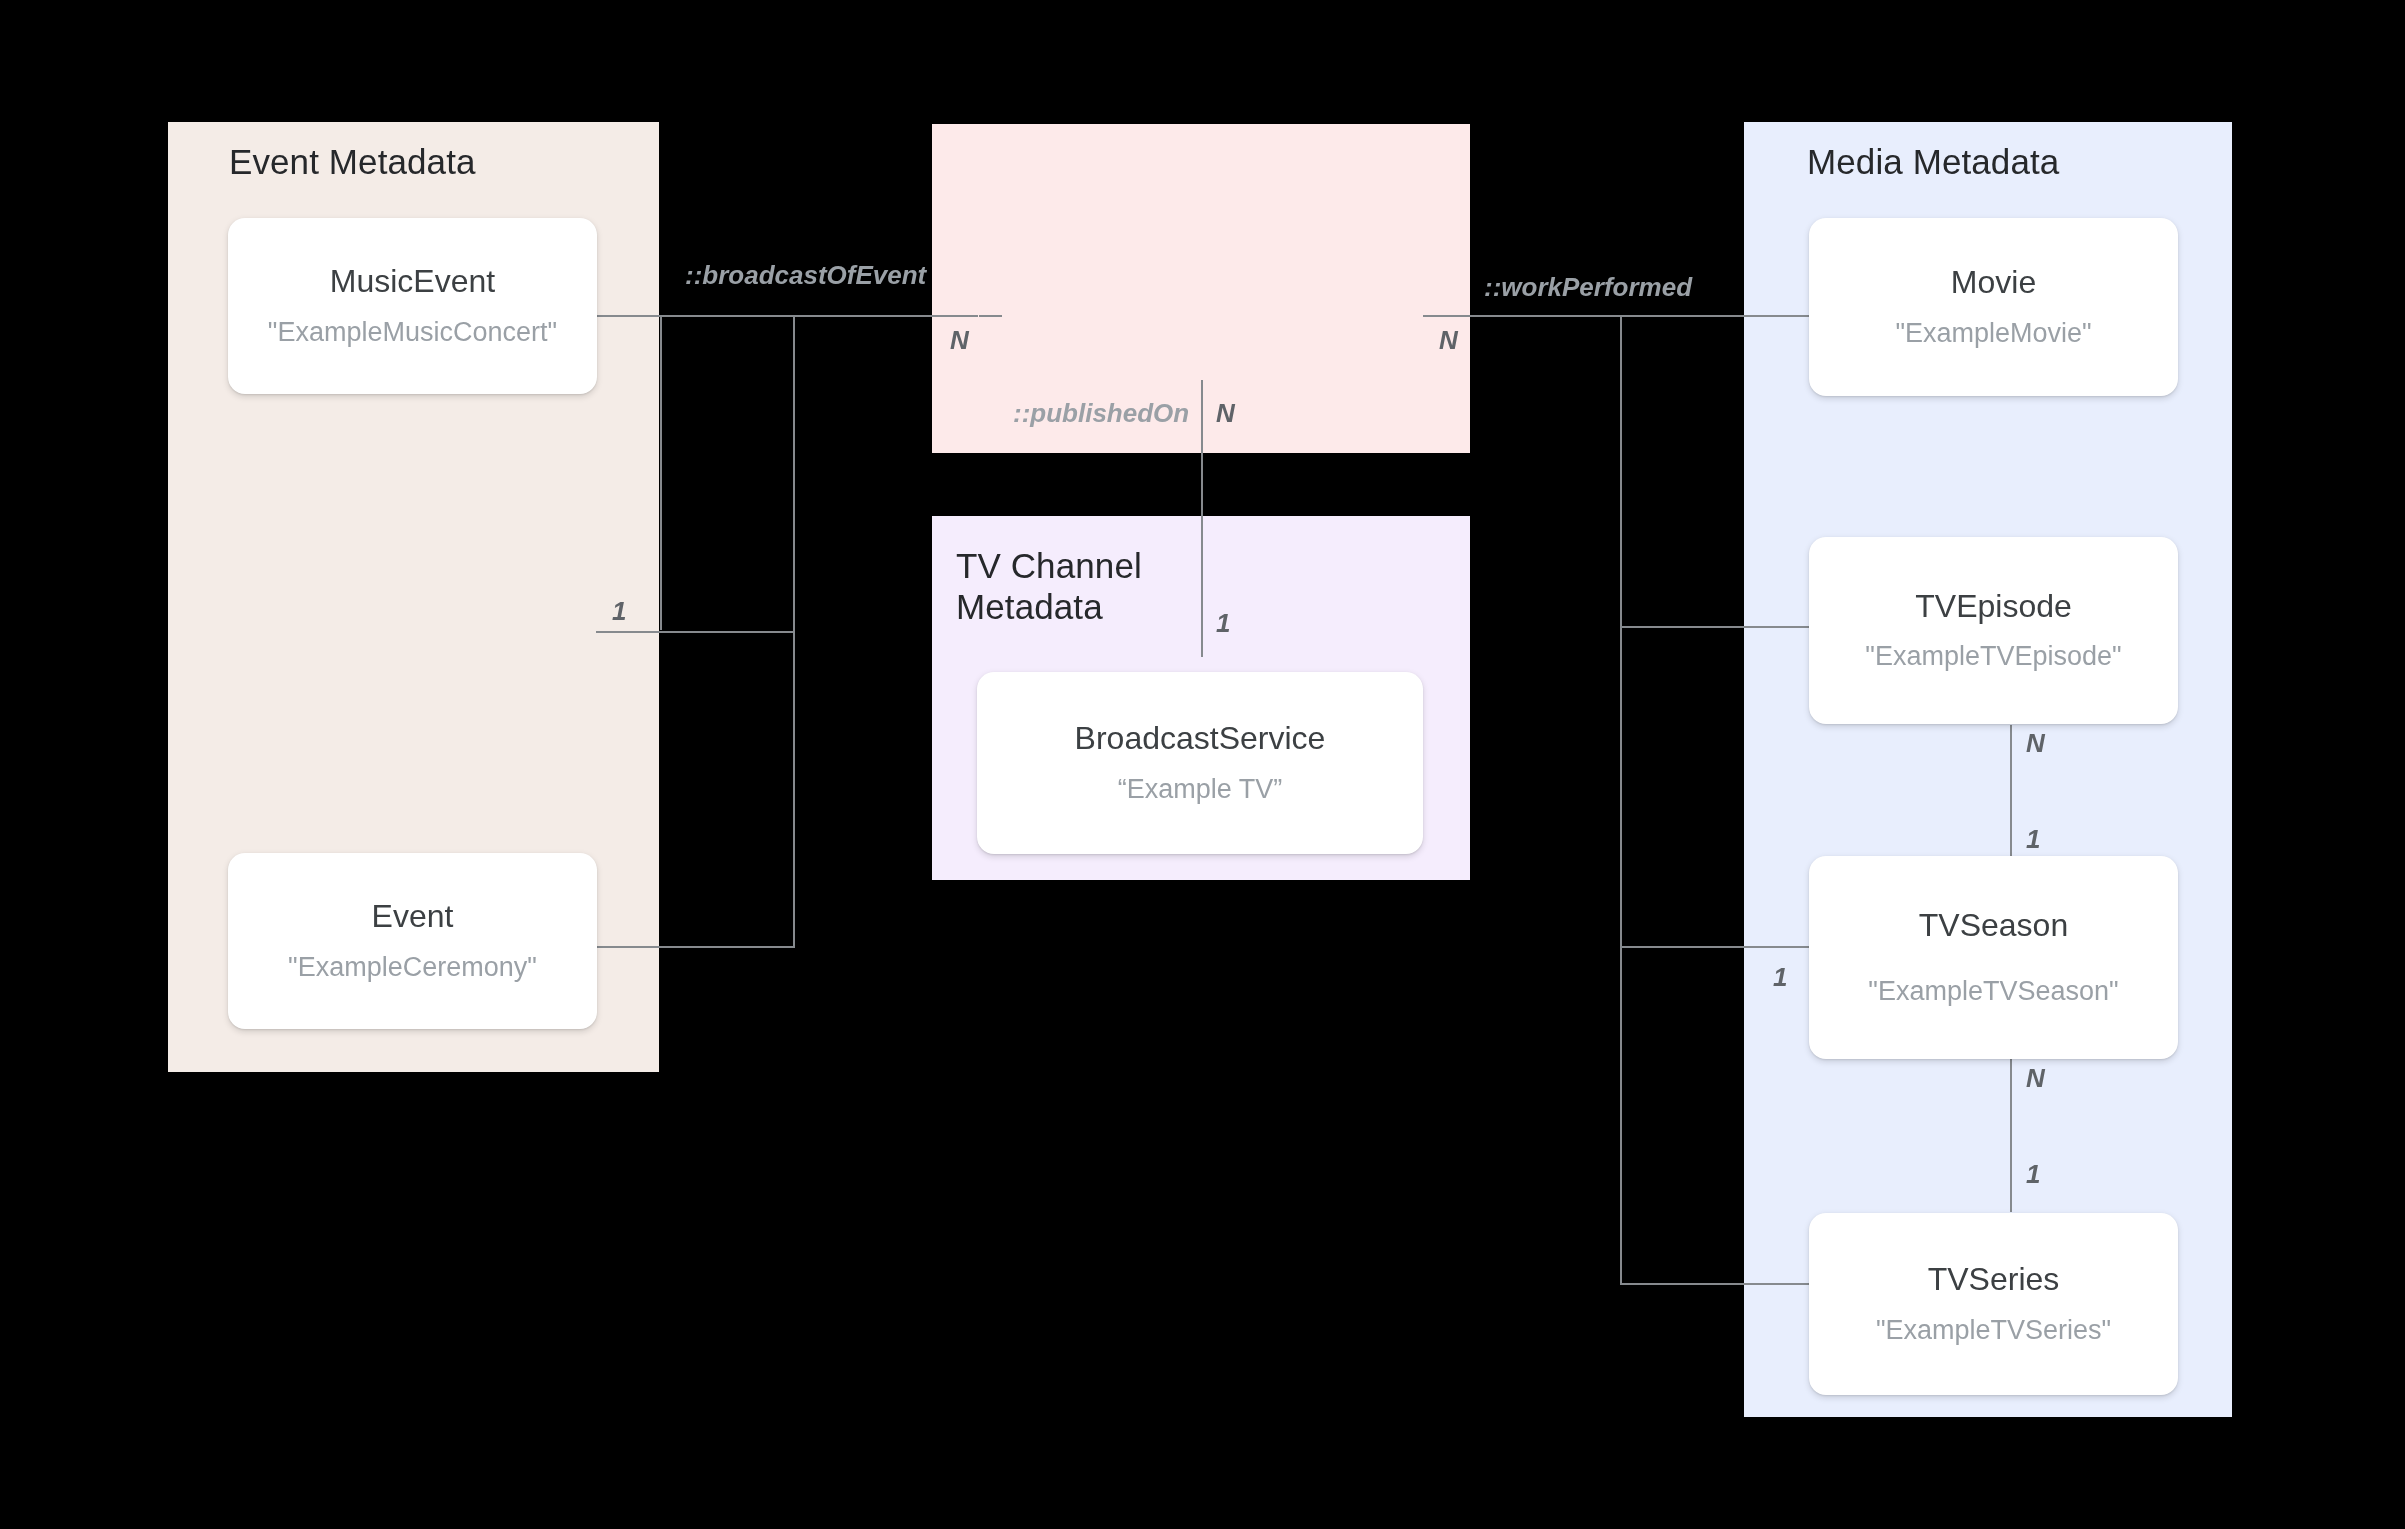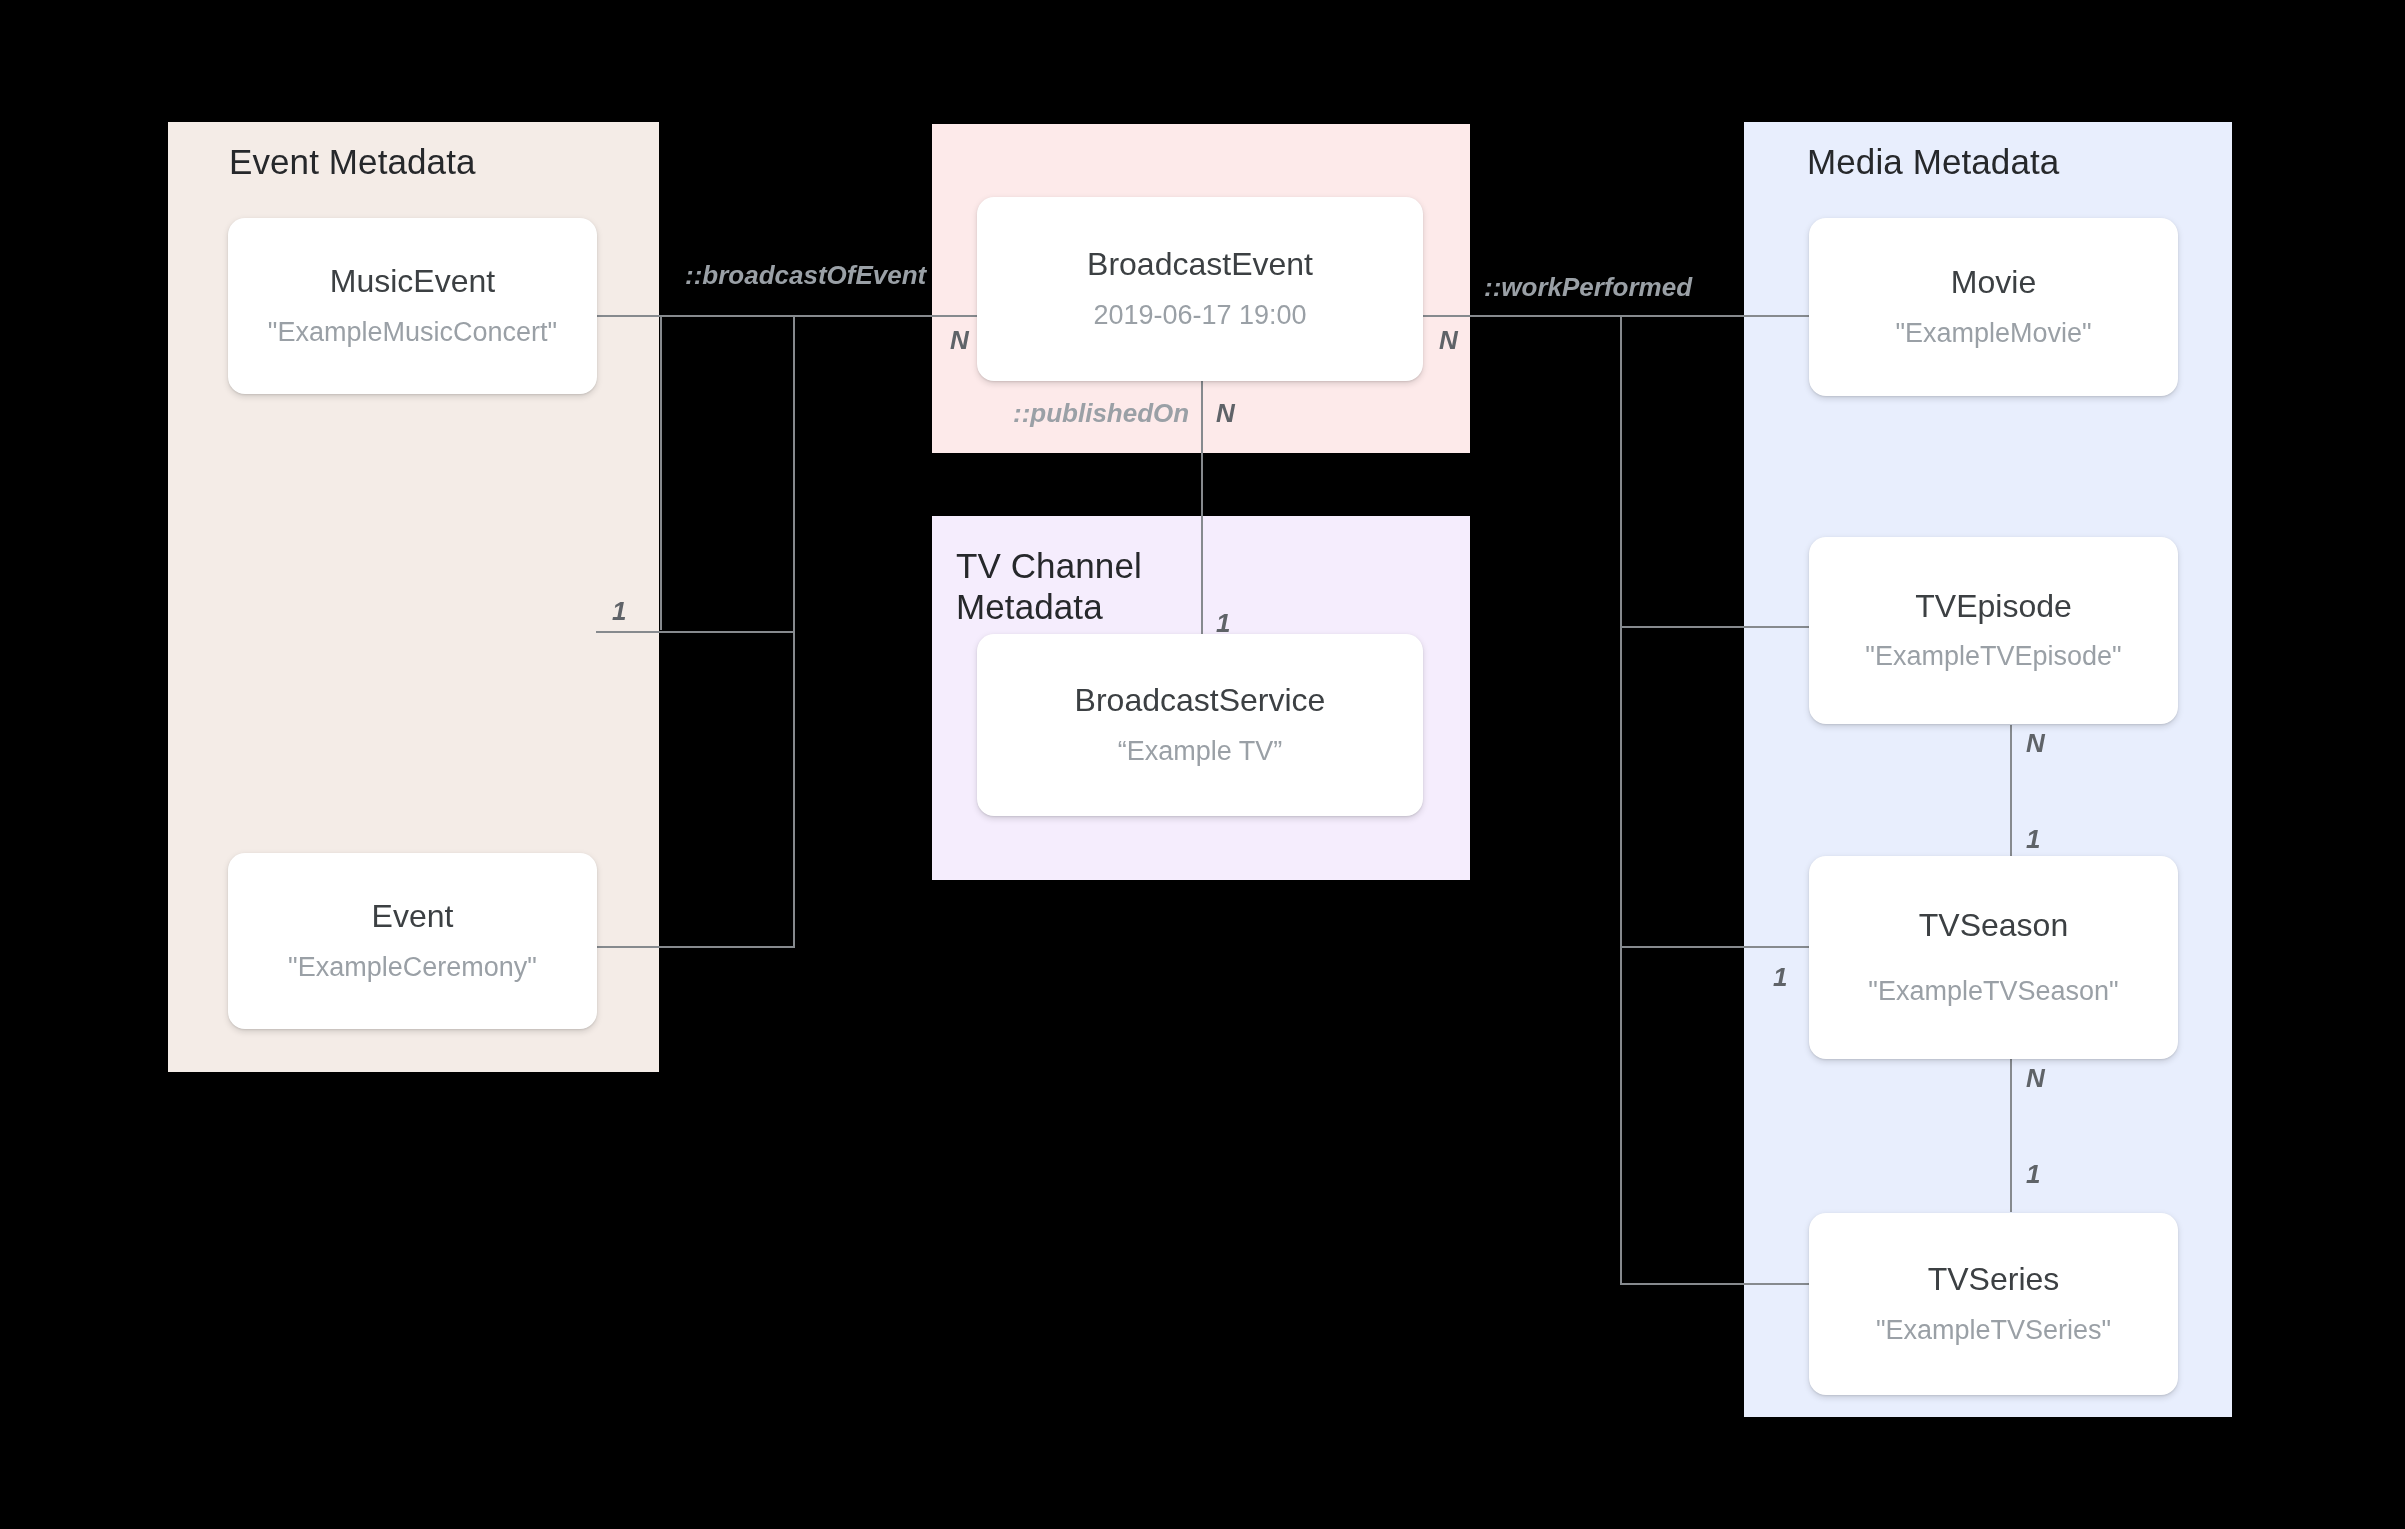--- a/index.html
+++ b/index.html
@@ -106,26 +106,22 @@
     <div class="node-title">MusicEvent</div>
     <div class="node-value">"ExampleMusicConcert"</div>
   </div>
 
 
   <div class="node" style="left:228px;top:853px;width:369px;height:176px;">
     <div class="node-title">Event</div>
     <div class="node-value">"ExampleCeremony"</div>
   </div>
 
-  <div class="node" style="left:977px;top:197px;width:446px;height:184px;">
-    <div class="node-title">BroadcastEvent</div>
-    <div class="node-value">2019-06-17 19:00</div>
-  </div>
 
-  <div class="node" style="left:977px;top:634px;width:446px;height:182px;">
+  <div class="node" style="left:977px;top:672px;width:446px;height:182px;">
     <div class="node-title">BroadcastService</div>
     <div class="node-value">“Example TV”</div>
   </div>
 
   <div class="node" style="left:1809px;top:218px;width:369px;height:178px;">
     <div class="node-title">Movie</div>
     <div class="node-value">"ExampleMovie"</div>
   </div>
 
   <div class="node" style="left:1809px;top:537px;width:369px;height:187px;">

